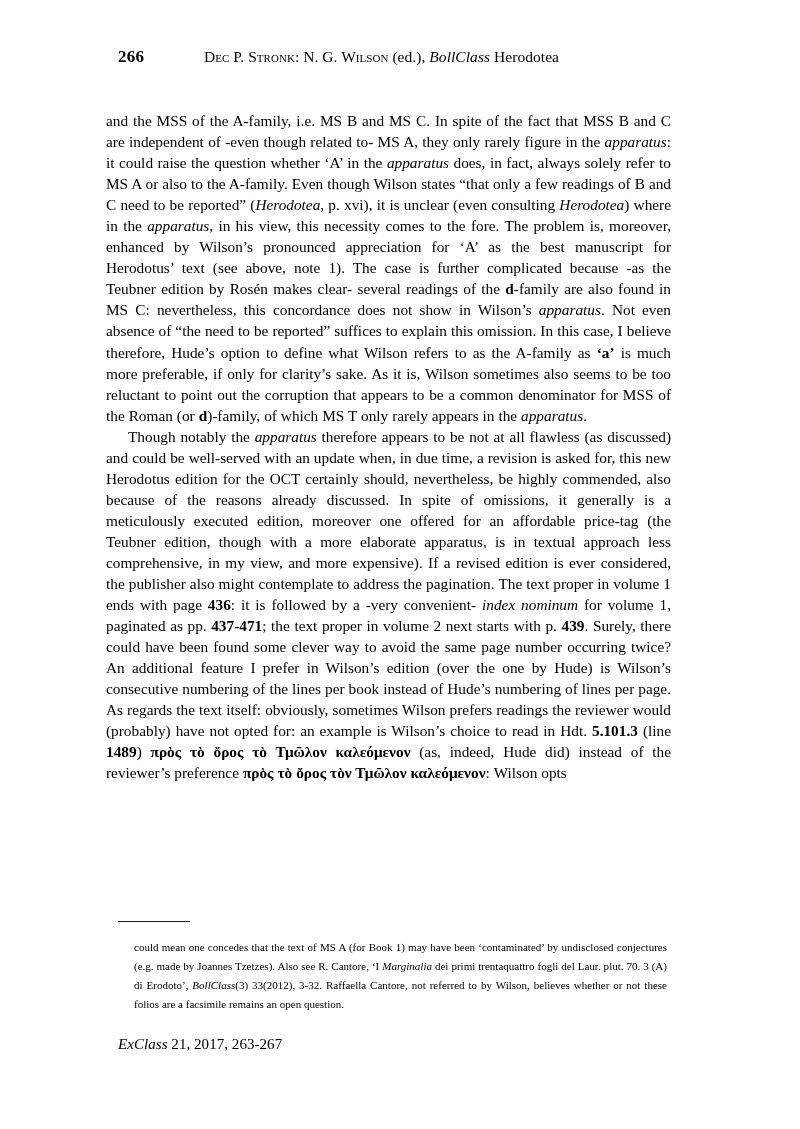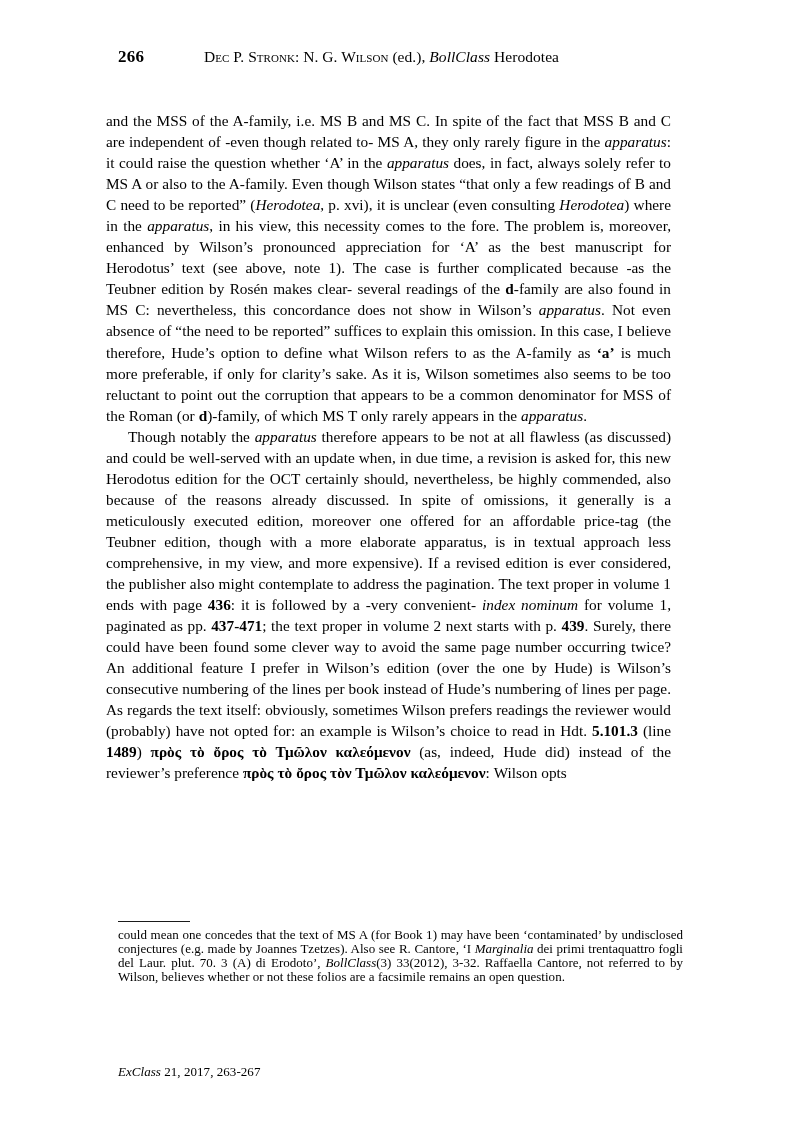--- a/index.html
+++ b/index.html
@@ -83,34 +83,34 @@
     top: 921px;
     width: 565px;
   }
   .footnote-rule {
     width: 72px;
     height: 0;
     border-top: 1.1px solid #1a1a1a;
     margin: 0 0 6px 0;
   }
   p.footnote {
-    margin: 0;
-    font-size: 13px;
-    line-height: 14px;
+    margin: 16px;
+    font-size: 11px;
+    line-height: 19px;
     text-align: justify;
     letter-spacing: 0.01px;
     hyphens: none;
   }
 
   
   .page-footer {
     position: absolute;
     left: 118px;
-    top: 1064px;
-    font-size: 13px;
+    top: 1036px;
+    font-size: 15px;
     letter-spacing: 0.05px;
   }
 </style>
 </head>
 <body>
 
 <div class="page">
 
   <div class="running-head">
     <span class="folio">266</span>

